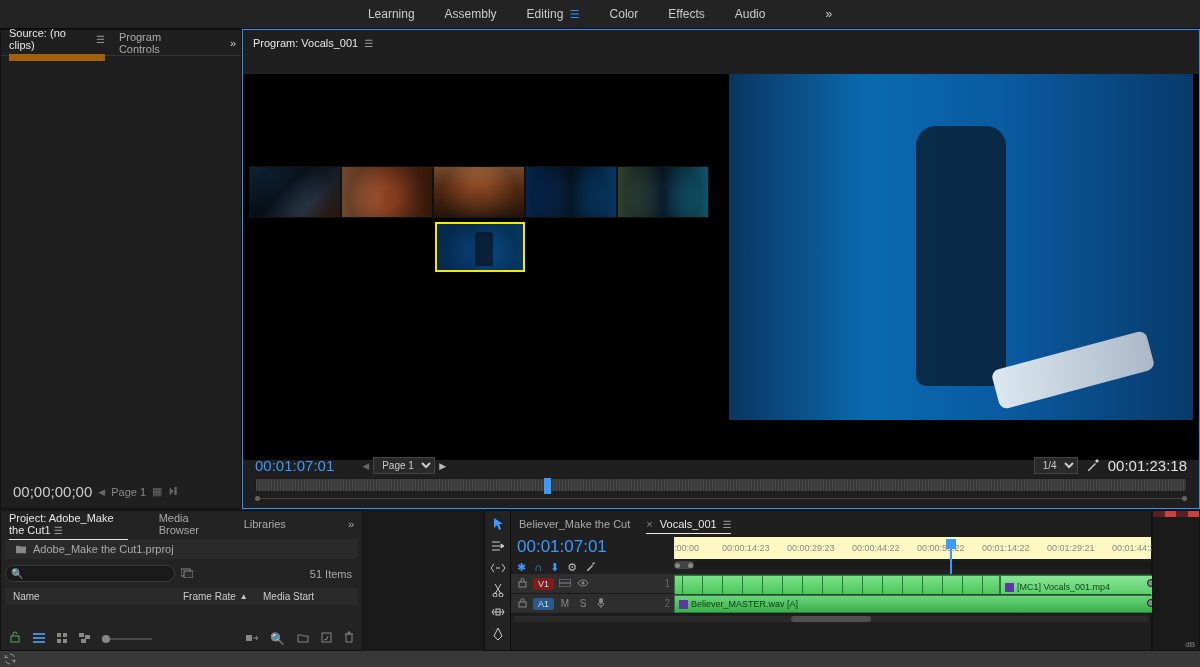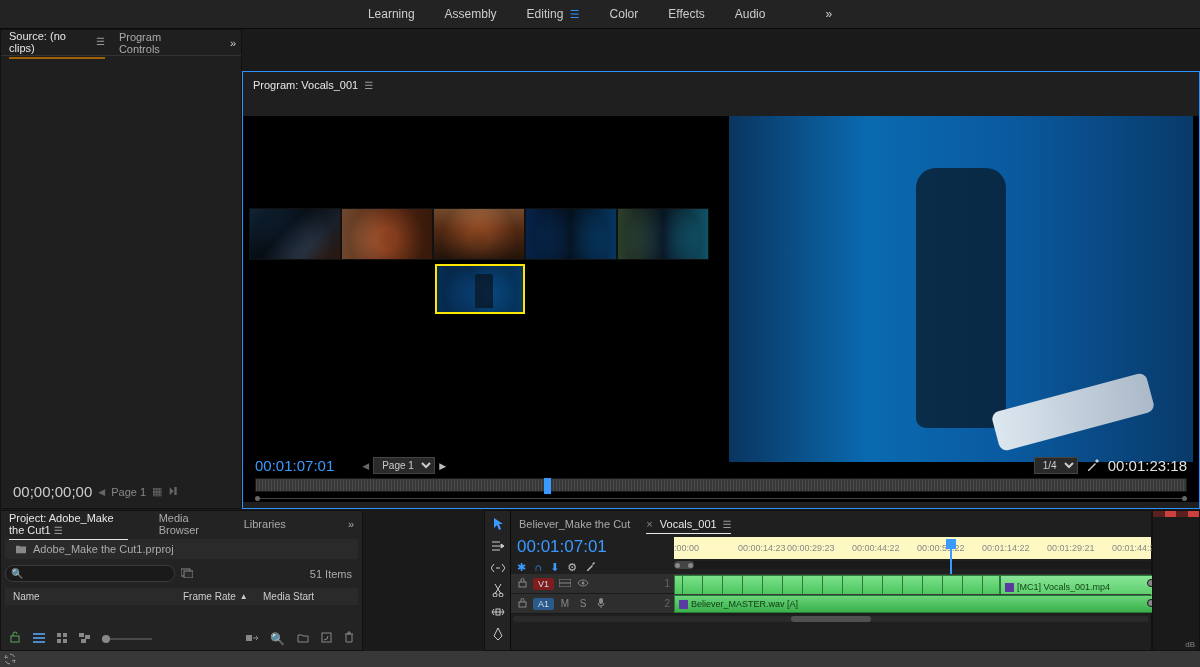--- a/index.html
+++ b/index.html
@@ -53,21 +53,21 @@
 }
 .panel-tabs {
   height: 26px;
   display: flex;
   align-items: center;
   padding: 0 8px;
   gap: 14px;
   border-bottom: 1px solid #333;
 }
 .panel-tabs .tab { color: #aaa; cursor: pointer; display: flex; align-items: center; gap: 5px; font-size: 11px; }
-.panel-tabs .tab.active { color: #e8e8e8; border-bottom: 2px solid #a16207; padding-bottom: 3px; margin-top: 3px; }
+.panel-tabs .tab.active { color: #e8e8e8; border-bottom: 7px solid #a16207; padding-bottom: 3px; margin-top: 3px; }
 .panel-tabs .tab .ham { color: #999; font-size: 10px; }
 .panel-tabs .spacer { flex: 1; }
 .panel-tabs .chevrons { color: #ccc; cursor: pointer; font-size: 11px; letter-spacing: -3px; }
 
 .source-footer {
   position: absolute;
   bottom: 8px;
   left: 0; right: 0;
   padding: 0 12px;
   display: flex;
@@ -77,21 +77,20 @@
 .timecode-src { color: #ccc; font-size: 15px; font-family: 'Segoe UI', sans-serif; }
 .page-arrow { color: #666; cursor: pointer; font-size: 9px; }
 .page-label { color: #888; font-size: 11px; }
 .tiny-icon { color: #666; font-size: 11px; cursor: pointer; }
 
 
 .program-panel {
   background: #1f1f1f;
   border: 1.5px solid #2a93ff;
   position: relative;
-  margin-top: 42px;
 }
 .program-tabs { height: 26px; display: flex; align-items: center; padding: 0 10px; gap: 6px; }
 .program-tabs .tab-label { color: #e8e8e8; font-size: 11px; }
 .program-tabs .ham { color: #999; font-size: 10px; }
 
 .program-viewer {
   position: absolute;
   top: 44px; left: 0; right: 0;
   height: 386px;
   background: #000;
@@ -612,21 +611,21 @@
             <span class="gray">
               <svg width="11" height="11" viewBox="0 0 11 11">
                   <path d="M10 2l-2 2-1-1 2-2zM7 4L2 9v1h1l5-5z" fill="#bbb"></path>
                 </svg>
             </span>
           </div>
         </div>
         <div class="tl-right">
           <div class="tl-ruler">
             <span class="tmark" style="left:0px">:00:00</span>
-            <span class="tmark" style="left:64px">00:00:14:23</span>
+            <span class="tmark" style="left:48px">00:00:14:23</span>
             <span class="tmark" style="left:113px">00:00:29:23</span>
             <span class="tmark" style="left:178px">00:00:44:22</span>
             <span class="tmark" style="left:243px">00:00:59:22</span>
             <span class="tmark" style="left:308px">00:01:14:22</span>
             <span class="tmark" style="left:373px">00:01:29:21</span>
             <span class="tmark" style="left:438px">00:01:44:21</span>
             <span class="tmark" style="left:503px">00:01</span>
             <div class="playhead-tr"></div>
           </div>
           <div class="tl-zoom-bar">

